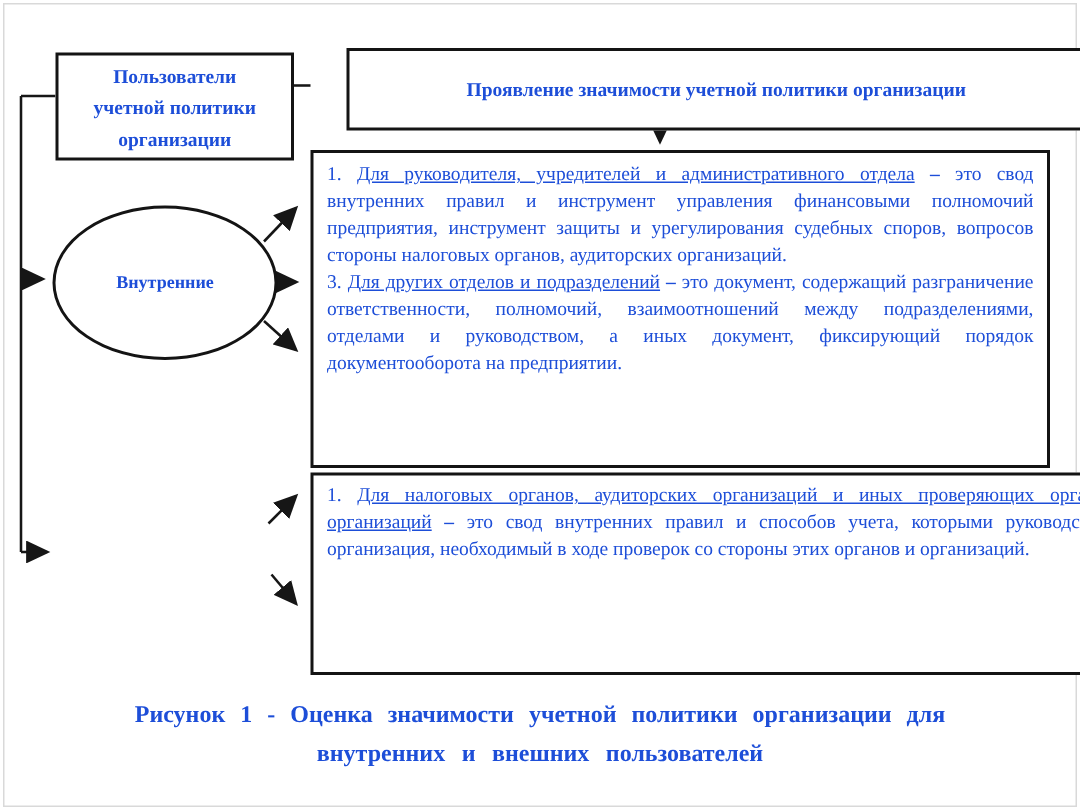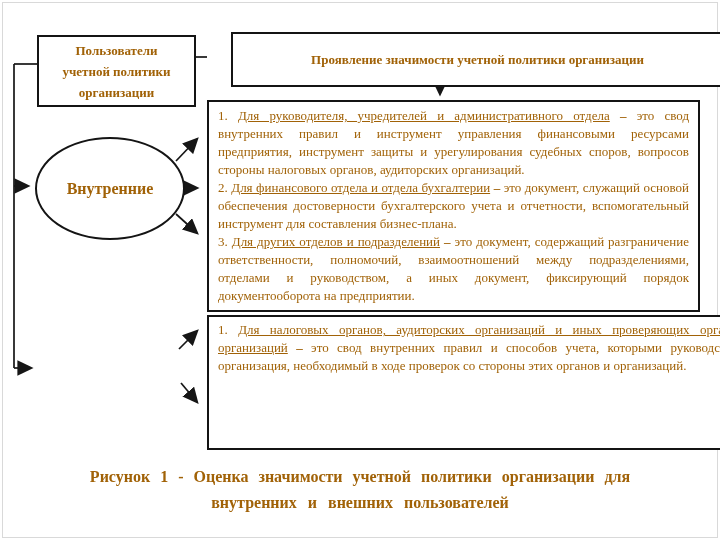--- a/index.html
+++ b/index.html
@@ -1,32 +1,32 @@
 <!DOCTYPE html>
 <html lang="ru"><head>
 <meta charset="utf-8">
 <style>
   html,body{margin:0;padding:0;background:#ffffff;}
   .page{
     position:relative;width:720px;height:540px;background:#ffffff;
-    font-family:"Liberation Serif", serif;color:#a16207;overflow:hidden;
+    font-family:"Liberation Serif", serif;color:#1d4ed8;overflow:hidden;
   }
   .frame{position:absolute;inset:2px;border:1px solid #d9d9d9;pointer-events:none;}
   svg.wires{position:absolute;left:0;top:0;width:720px;height:540px;}
   svg.wires line, svg.wires path{stroke:#161616;stroke-width:1.7;fill:none;}
   svg.wires .head{fill:#161616;stroke:none;}
 
   .node{position:absolute;box-sizing:border-box;border:2px solid #141414;background:#ffffff;}
   .rect{display:flex;align-items:center;justify-content:center;text-align:center;
         font-weight:bold;}
   .box-users{left:37px;top:35px;width:159px;height:72px;font-size:13px;line-height:21px;padding:0 14px;}
   .box-signif{left:207px;top:32px;width:493px;height:55px;font-size:13px;line-height:20px;padding:0 60px;margin-left:24px;}
 
   .ellipse{display:flex;align-items:center;justify-content:center;border-radius:50%;
-           font-weight:bold;font-size:16px;}
+           font-weight:bold;font-size:12px;}
   .ellipse-internal{left:35px;top:137px;width:150px;height:103px;}
   .ellipse-external{left:37px;top:320px;width:146px;height:92px;}
 
   .tblock{font-size:13px;line-height:18px;text-align:justify;}
   .block-internal{left:207px;top:100px;width:493px;height:212px;padding:5px 9px 4px 9px;}
   .block-external{left:207px;top:315px;width:565px;height:135px;padding:4px 9px 3px 9px;}
   .tblock p{margin:0;}
   .u{text-decoration:underline;margin-top:20px;}
   .dash{font-weight:bold;}
 
@@ -67,22 +67,21 @@
   <div class="node rect box-signif">
     <span>Проявление значимости учетной политики организации</span>
   </div>
 
   <div class="node ellipse ellipse-internal">
     <span>Внутренние</span>
   </div>
 
 
   <div class="node tblock block-internal">
-    <p><span>1.</span> <span class="u">Для руководителя, учредителей и административного отдела</span> <span class="dash">–</span> <span>это свод внутренних правил и инструмент управления финансовыми ресурсами предприятия, инструмент защиты и урегулирования судебных споров, вопросов стороны налоговых органов, аудиторских организаций.</span></p>
-    <p><span>2.</span> <span class="u">Для финансового отдела и отдела бухгалтерии</span> <span class="dash">–</span> <span>это документ, служащий основой обеспечения достоверности бухгалтерского учета и отчетности, вспомогательный инструмент для составления бизнес-плана.</span></p>
+    <p><span>1.</span> <span class="u">Для руководителя, учредителей и административного отдела</span> <span class="dash">–</span> <span>это свод внутренних правил и инструмент управления финансовыми полномочий предприятия, инструмент защиты и урегулирования судебных споров, вопросов стороны налоговых органов, аудиторских организаций.</span></p>
     <p><span>3.</span> <span class="u">Для других отделов и подразделений</span> <span class="dash">–</span> <span>это документ, содержащий разграничение ответственности, полномочий, взаимоотношений между подразделениями, отделами и руководством, а иных документ, фиксирующий порядок документооборота на предприятии.</span></p>
   </div>
 
   <div class="node tblock block-external">
     <p><span>1.</span> <span class="u">Для налоговых органов, аудиторских организаций и иных проверяющих органов и организаций</span> <span class="dash">–</span> <span>это свод внутренних правил и способов учета, которыми руководствуется организация, необходимый в ходе проверок со стороны этих органов и организаций.</span></p>
   </div>
 
   <div class="caption">
     <div class="l1">Рисунок 1 - Оценка значимости учетной политики организации для</div>
     <div class="l2">внутренних и внешних пользователей</div>

